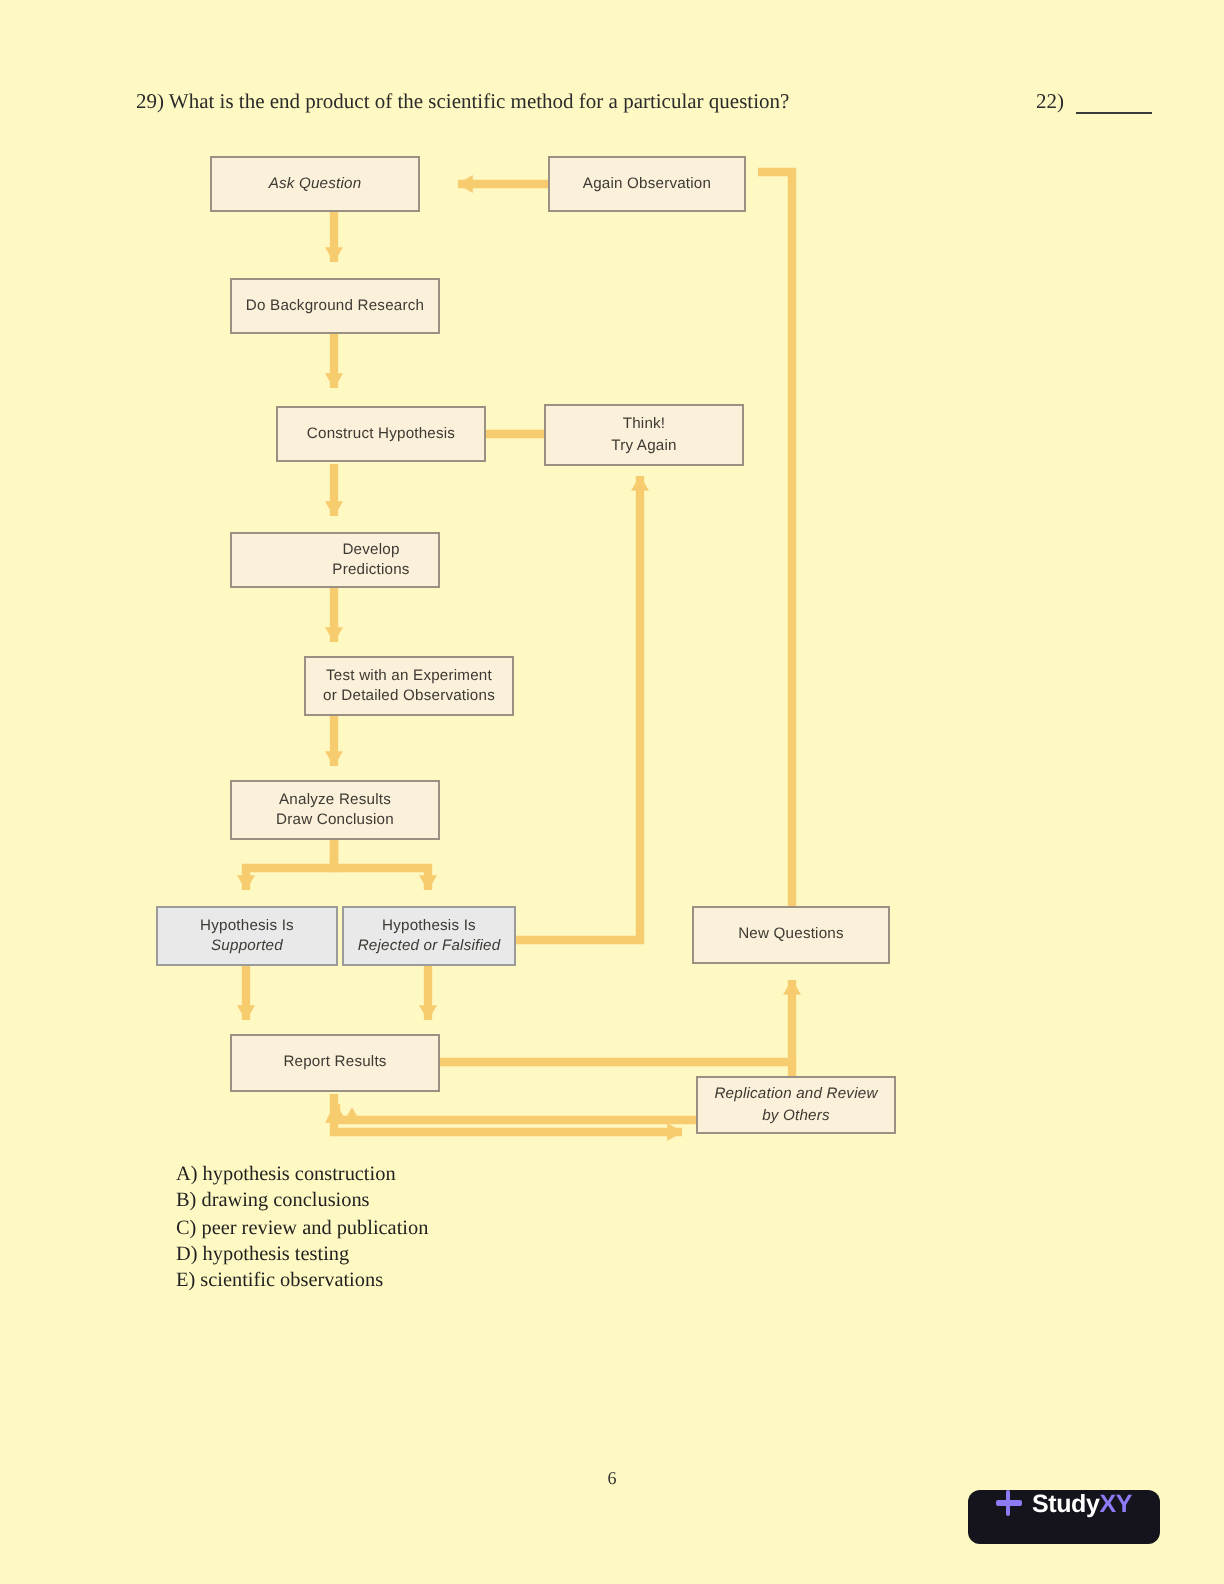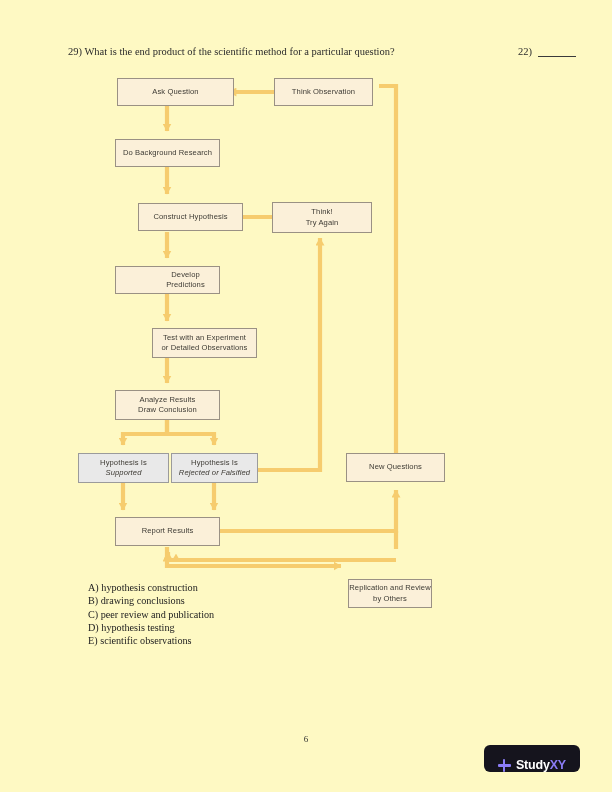--- a/index.html
+++ b/index.html
@@ -118,21 +118,21 @@
   }
   .logo {
     position: absolute;
     left: 484px;
     top: 745px;
     width: 96px;
     height: 27px;
     border-radius: 6px;
     background: #15141d;
     display: flex;
-    align-items: flex-end;
+    align-items: flex-start;
     justify-content: center;
     gap: 5px;
   }
   .logo .plus {
     position: relative;
     width: 13px;
     height: 13px;
     flex: 0 0 auto;
   }
   .logo .plus:before,
@@ -217,26 +217,26 @@
 
         <path d="M396,453 L396,86 L379,86"></path>
       </g>
 
       <g fill="none" stroke="#f6cc6e" stroke-width="4.2">
         <path d="M396,560 L168,560 L168,552" marker-end="url(#ah-up)"></path>
       </g>
     </svg>
   </div>
 
-  <div class="node" style="left:117px; top:78px; width:117px; height:28px;">
+  <div class="node" style="left:105px; top:78px; width:105px; height:28px;font-style:italic;">
     <span>Ask Question</span>
   </div>
 
   <div class="node" style="left:274px; top:78px; width:99px; height:28px;">
-    <span>Think Observation</span>
+    <span>Again Observation</span>
   </div>
 
   <div class="node" style="left:115px; top:139px; width:105px; height:28px;">
     <span>Do Background Research</span>
   </div>
 
   <div class="node" style="left:115px; top:203px; width:105px; height:28px;margin-left:23px;">
     <span>Construct Hypothesis</span>
   </div>
 
@@ -280,21 +280,21 @@
   </div>
 
   <div class="node" style="left:346px; top:453px; width:99px; height:29px;">
     <span>New Questions</span>
   </div>
 
   <div class="node" style="left:115px; top:517px; width:105px; height:29px;">
     <span>Report Results</span>
   </div>
 
-  <div class="node" style="left:348px; top:579px; width:84px; height:29px;">
+  <div class="node" style="left:348px; top:538px; width:100px; height:29px;font-style:italic;">
     <div>
       <span class="l2">Replication and Review</span>
       <span class="l2">by Others</span>
     </div>
   </div>
 
   <div class="options">
     <div>A) hypothesis construction</div>
     <div>B) drawing conclusions</div>
     <div>C) peer review and publication</div>

